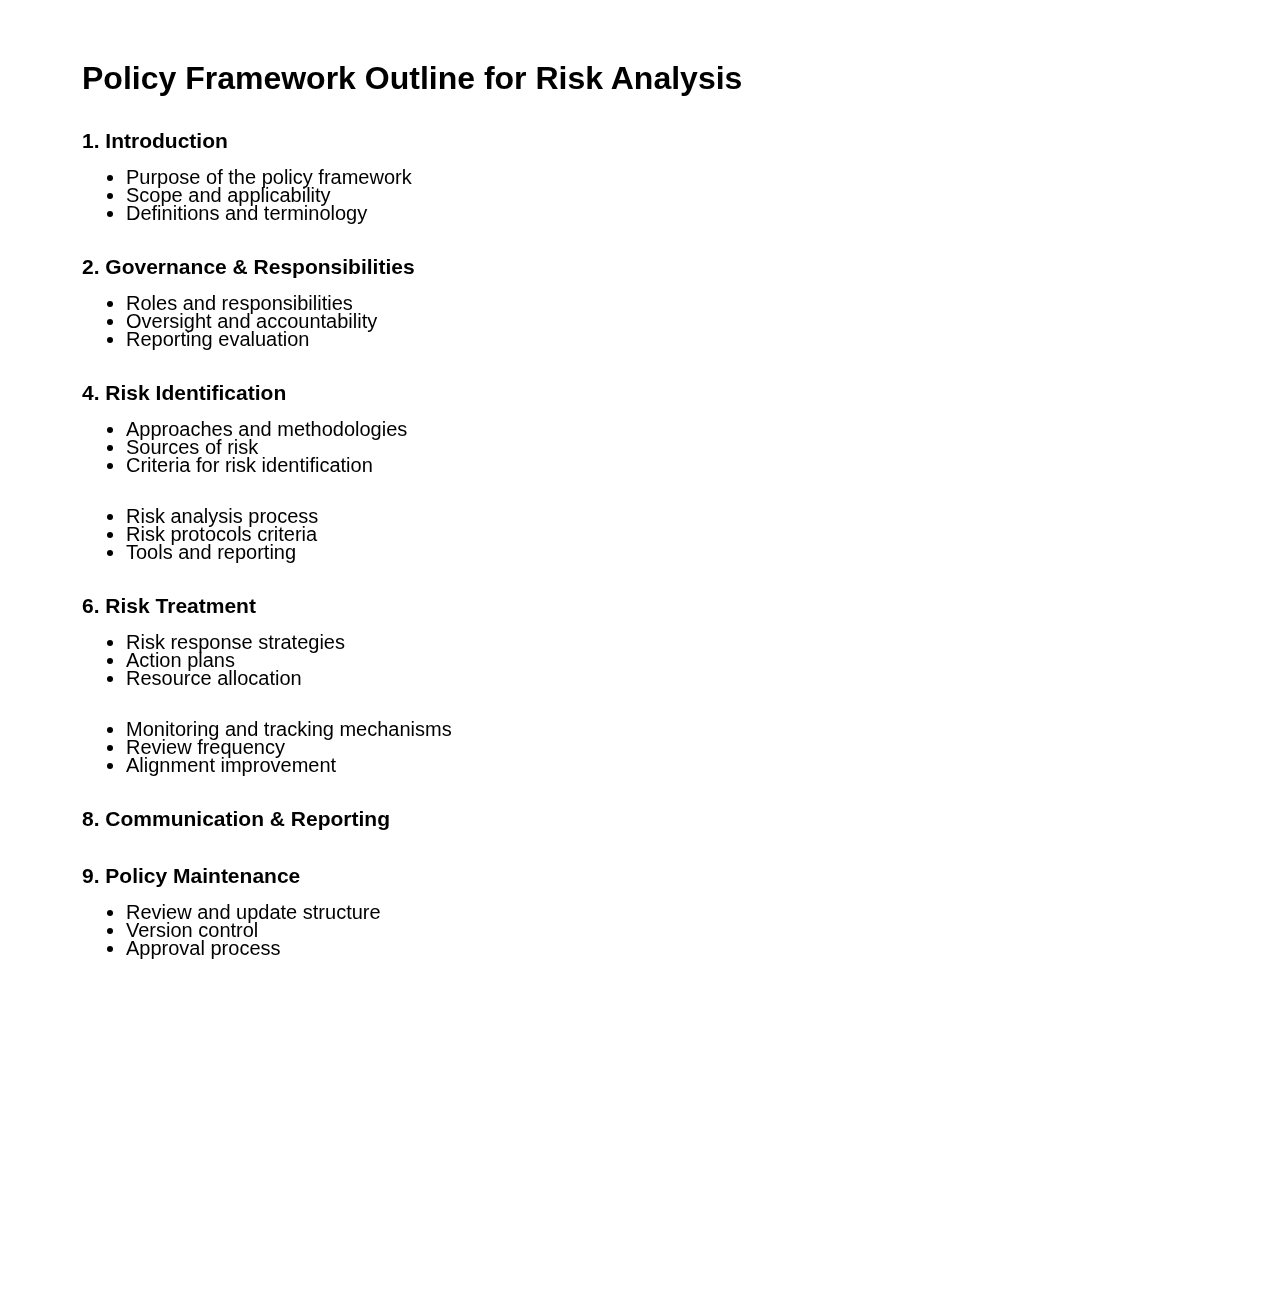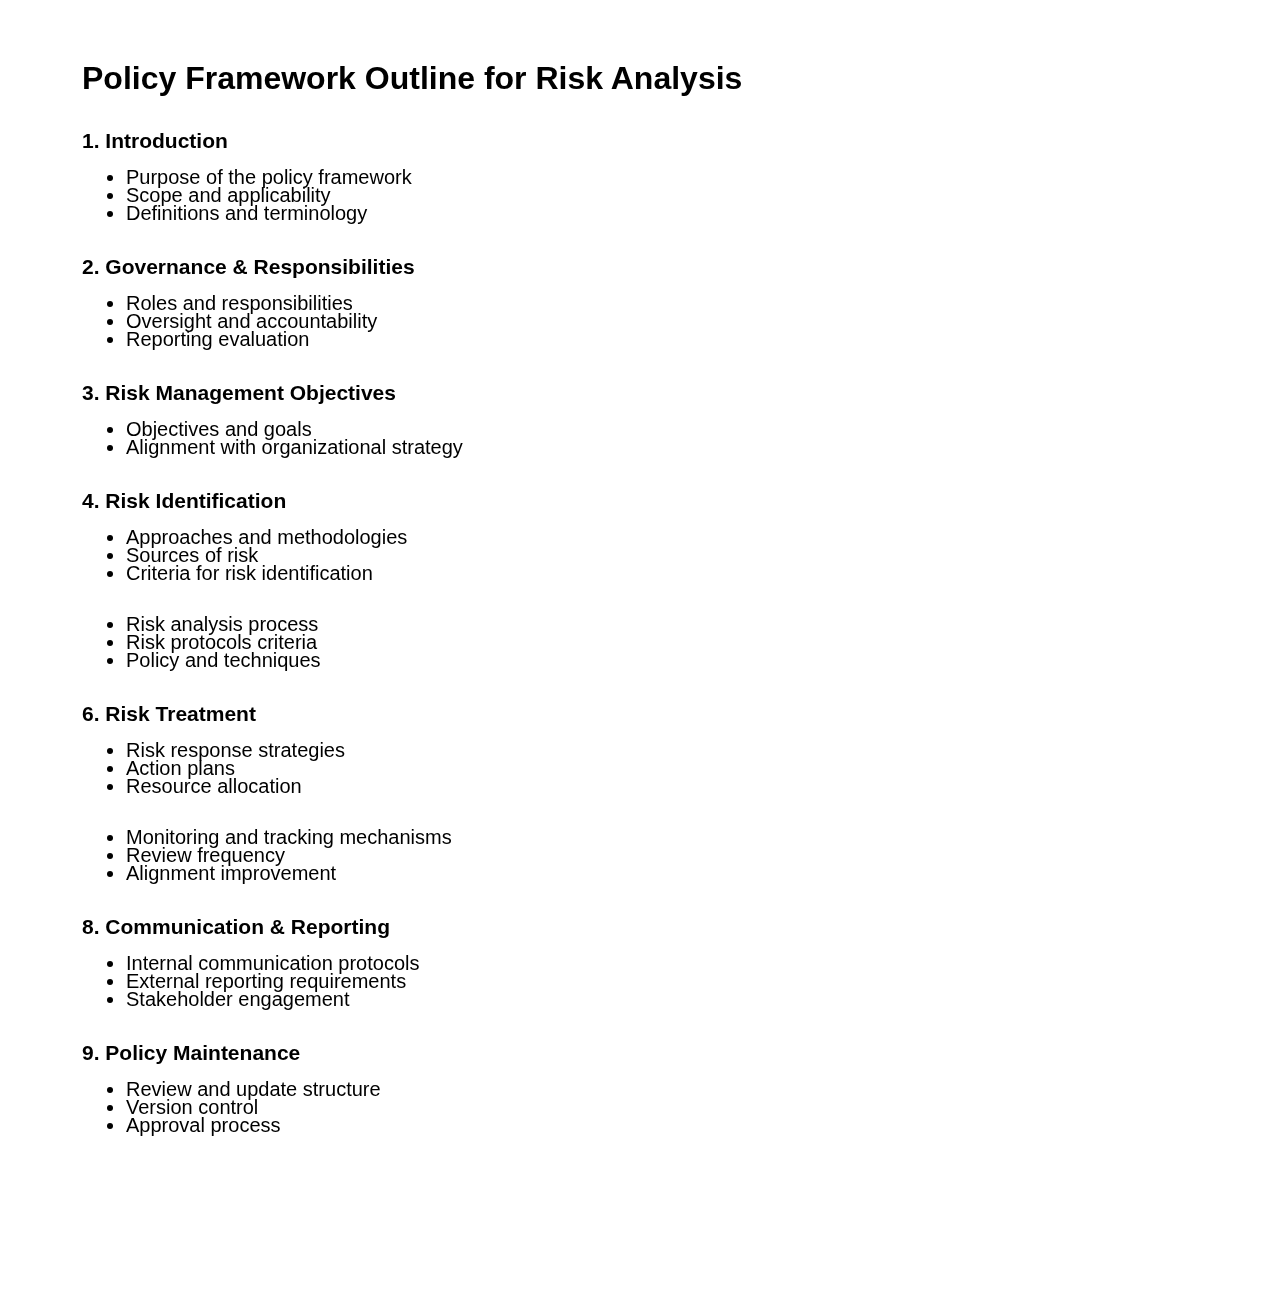--- a/index.html
+++ b/index.html
@@ -62,42 +62,35 @@
 
     <div class="section">
       <h2>2. Governance &amp; Responsibilities</h2>
       <ul>
         <li>Roles and responsibilities</li>
         <li>Oversight and accountability</li>
         <li>Reporting evaluation</li>
       </ul>
     </div>
 
-    <div class="section">
-      <h2>3. Risk Management Objectives</h2>
-      <ul>
-        <li>Objectives and goals</li>
-        <li>Alignment with organizational strategy</li>
-      </ul>
-    </div>
 
     <div class="section">
       <h2>4. Risk Identification</h2>
       <ul>
         <li>Approaches and methodologies</li>
         <li>Sources of risk</li>
         <li>Criteria for risk identification</li>
       </ul>
     </div>
 
     <div class="section">
       <ul>
         <li>Risk analysis process</li>
         <li>Risk protocols criteria</li>
-        <li>Policy and techniques</li>
+        <li>Tools and reporting</li>
       </ul>
     </div>
 
     <div class="section">
       <h2>6. Risk Treatment</h2>
       <ul>
         <li>Risk response strategies</li>
         <li>Action plans</li>
         <li>Resource allocation</li>
       </ul>
@@ -106,25 +99,20 @@
     <div class="section">
       <ul>
         <li>Monitoring and tracking mechanisms</li>
         <li>Review frequency</li>
         <li>Alignment improvement</li>
       </ul>
     </div>
 
     <div class="section">
       <h2>8. Communication &amp; Reporting</h2>
-      <ul>
-        <li>Internal communication protocols</li>
-        <li>External reporting requirements</li>
-        <li>Stakeholder engagement</li>
-      </ul>
     </div>
 
     <div class="section">
       <h2>9. Policy Maintenance</h2>
       <ul>
         <li>Review and update structure</li>
         <li>Version control</li>
         <li>Approval process</li>
       </ul>
     </div>

